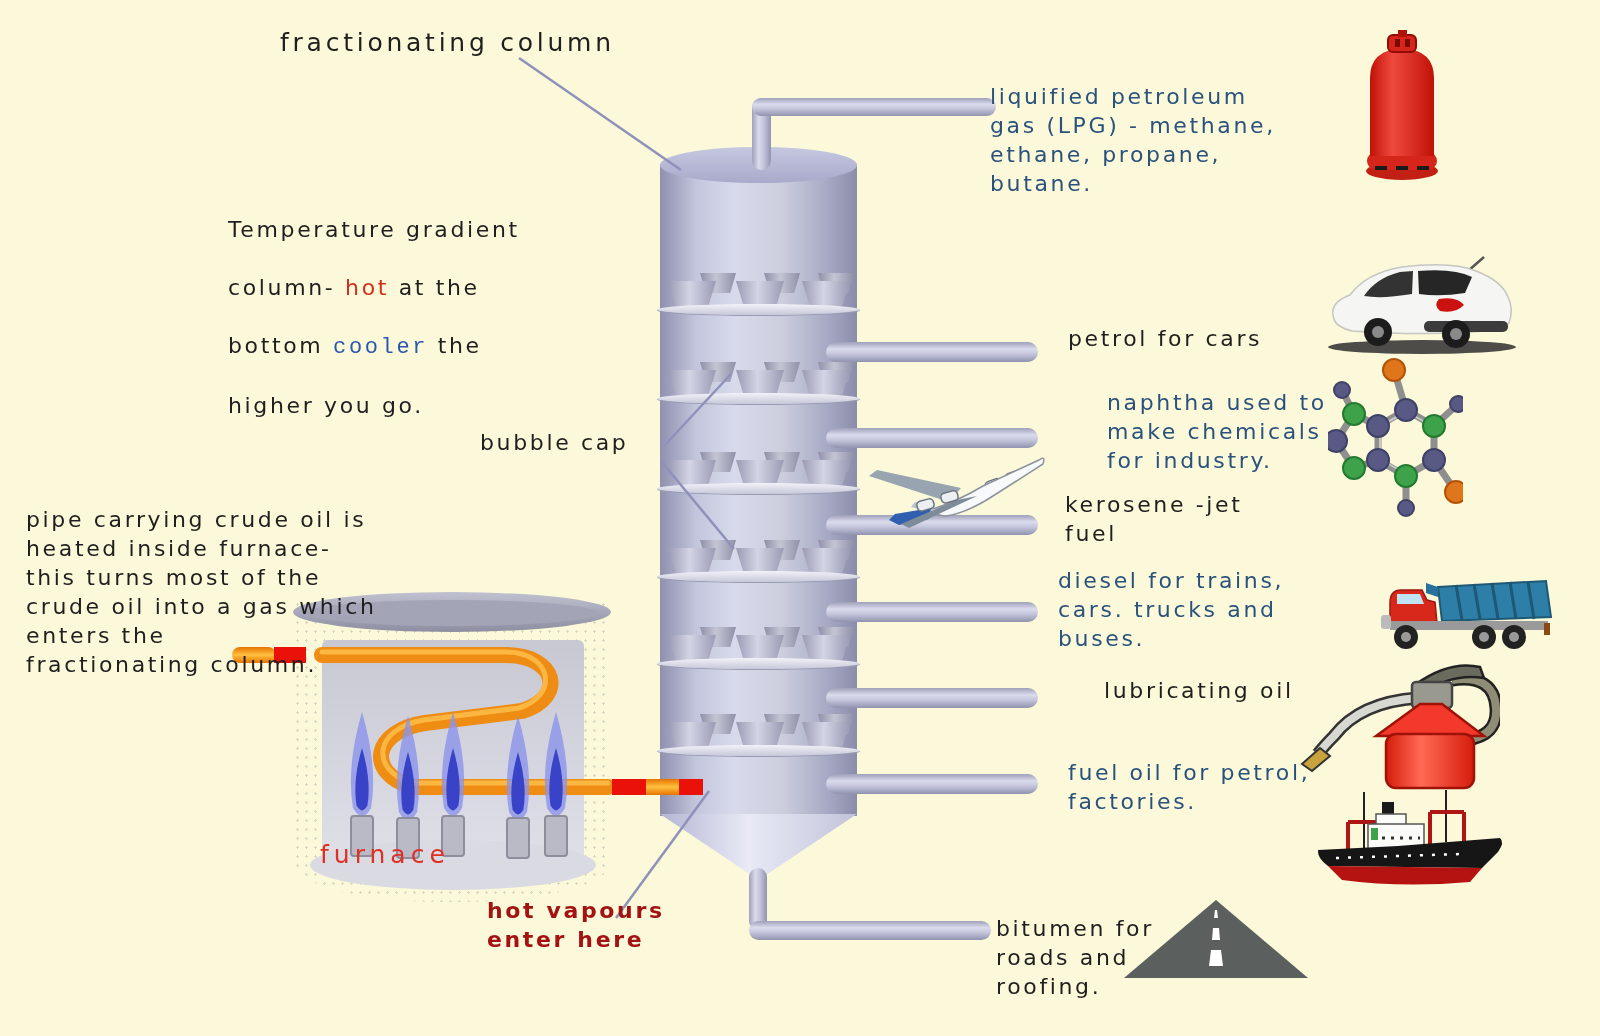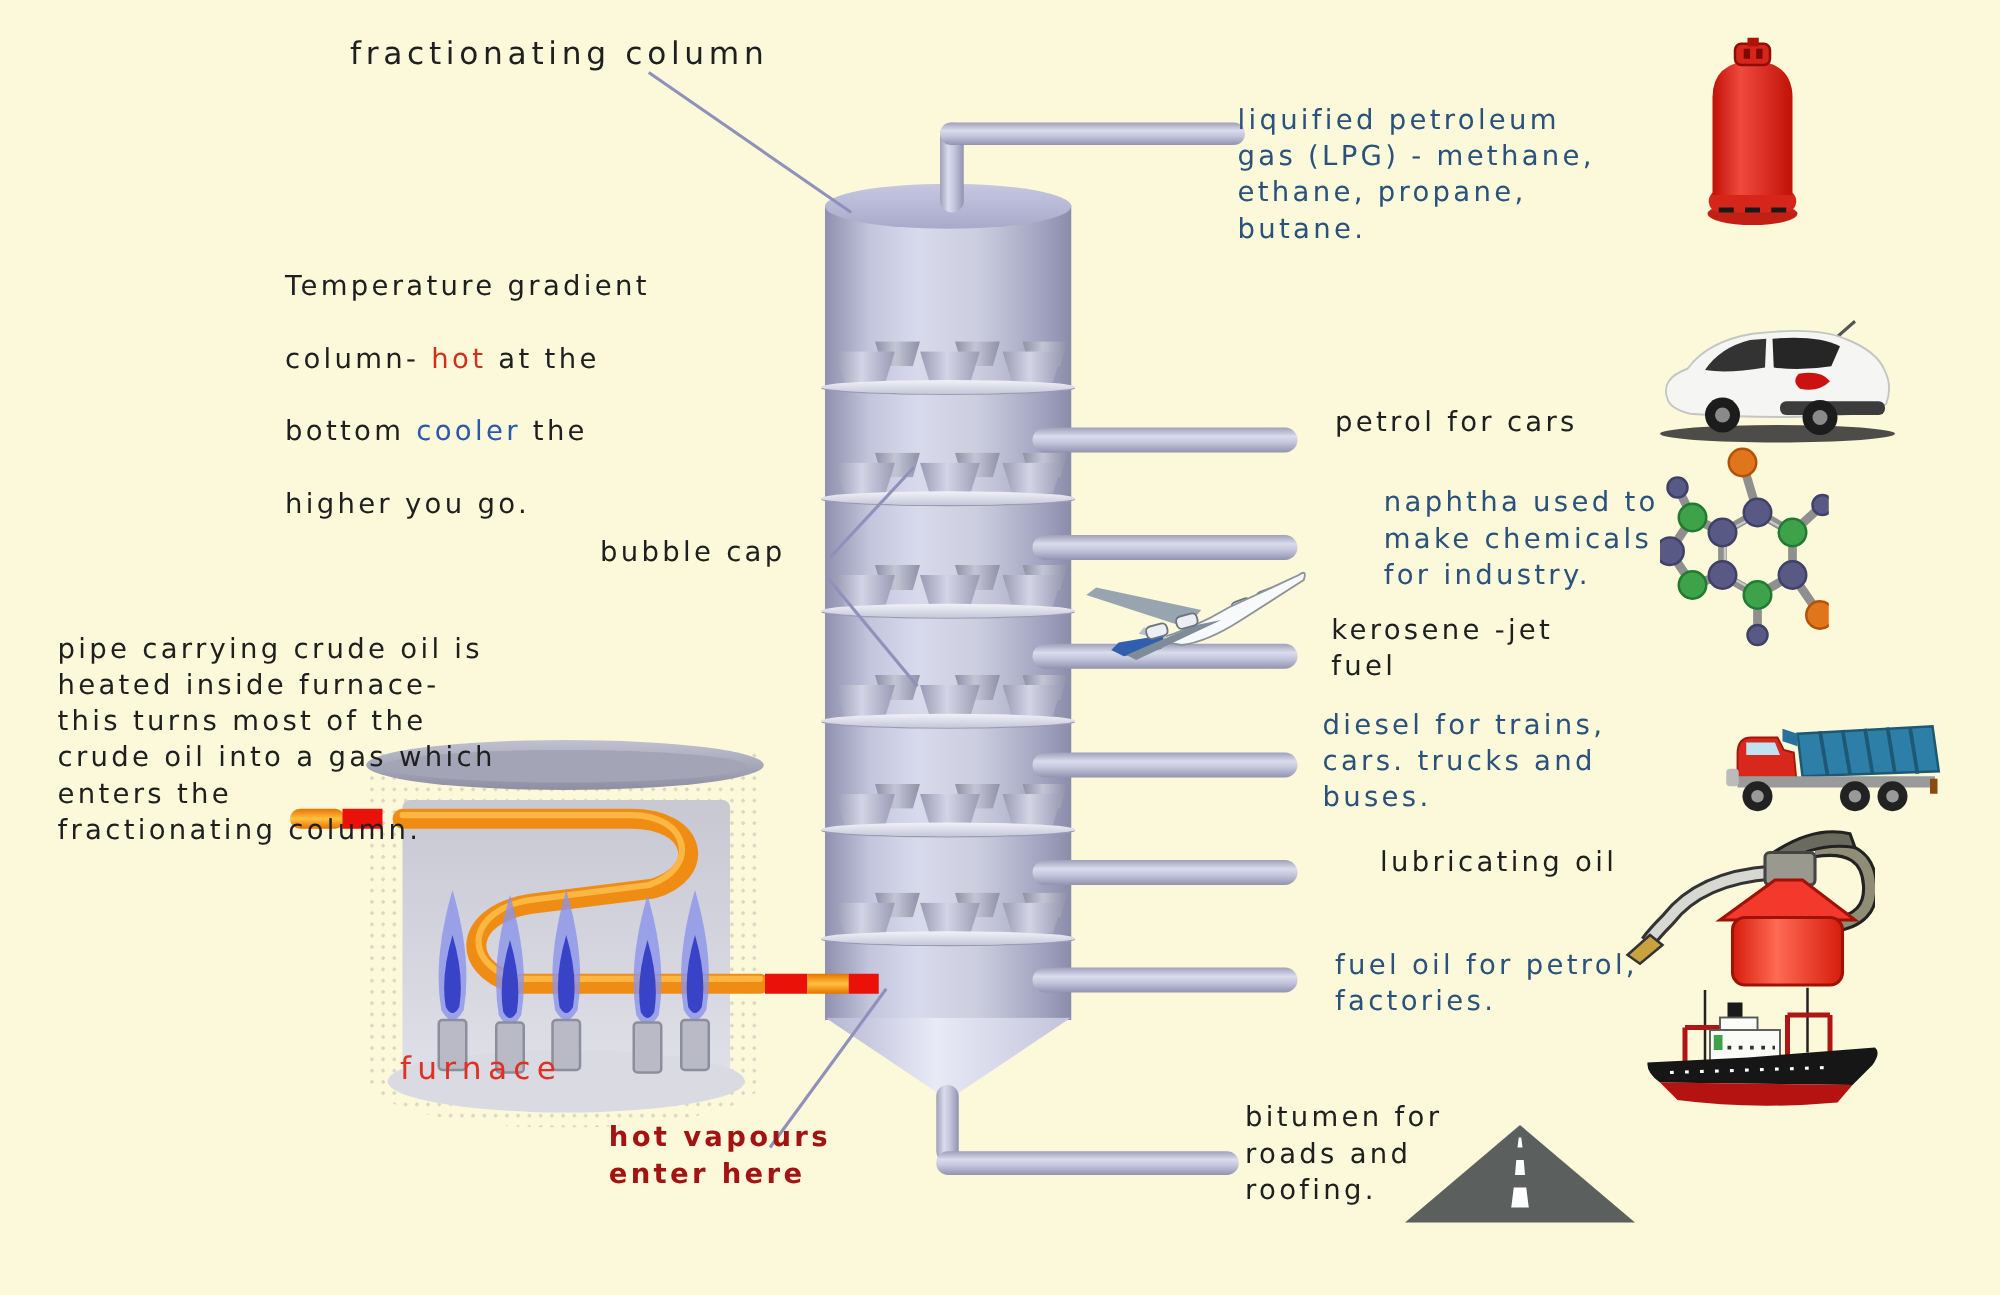--- a/index.html
+++ b/index.html
@@ -7,21 +7,21 @@
        background:#fbf9d9;font-family:"DejaVu Sans",sans-serif;}
   .abs{position:absolute;}
   
   .hand{position:absolute;font-size:22px;line-height:29px;letter-spacing:.12em;
         color:#1f1f1f;white-space:pre-line;z-index:10;}
   .blue{color:#2a527c;}
   .ink{color:#1f1f1f;}
   .red-bright{color:#e03024;}
   .red-dark{color:#a31313;}
   .hot{color:#d2301c;}
-  .cooler{color:#2b57ae;}
+  .cooler{color:#2b57ae;font-family:Liberation Mono, monospace;}
   .big{font-size:25px;letter-spacing:.15em;}
   
   .col-body{left:660px;top:164px;width:197px;height:652px;z-index:1;
     background:linear-gradient(90deg,#8e90ae 0%,#c3c5dc 18%,#d8daec 38%,#cccede 62%,#a7a9c4 85%,#8a8caa 100%);}
   .col-top{left:660px;top:147px;width:197px;height:36px;border-radius:50%;z-index:1;
     background:linear-gradient(180deg,#c6c7e0,#a9aacb);}
   .col-cone{left:660px;top:814px;width:197px;height:62px;z-index:1;
     clip-path:polygon(0 0,100% 0,53% 100%,47% 100%);
     background:linear-gradient(90deg,#b4b5d2,#e9eaf6 45%,#c2c3da);}
   .pipe{position:absolute;background:linear-gradient(180deg,#9fa0ba,#dadbec 35%,#c5c6dc 60%,#9193af);
@@ -333,21 +333,21 @@
 
 <div class="hand ink big" style="left:280px;top:28px;">fractionating column</div>
 
 <div class="hand ink" style="left:228px;top:186px;">
   <div>Temperature gradient</div>
   <div><span>column- </span><span class="hot">hot</span><span> at the</span></div>
   <div><span>bottom </span><span class="cooler">cooler</span><span> the</span></div>
   <div>higher you go.</div>
 </div>
 
-<div class="hand ink" style="left:46px;top:505px;">pipe carrying crude oil is
+<div class="hand ink" style="left:26px;top:505px;">pipe carrying crude oil is
 heated inside furnace-
 this turns most of the
 crude oil into a gas which
 enters the
 fractionating column.</div>
 
 <div class="hand ink" style="left:480px;top:428px;">bubble cap</div>
 
 <div class="hand red-bright big" style="left:320px;top:840px;letter-spacing:.2em;">furnace</div>
 
@@ -363,15 +363,15 @@
 make chemicals
 for industry.</div>
 <div class="hand ink" style="left:1065px;top:490px;">kerosene -jet
 fuel</div>
 <div class="hand blue" style="left:1058px;top:566px;">diesel for trains,
 cars. trucks and
 buses.</div>
 <div class="hand ink" style="left:1104px;top:676px;">lubricating oil</div>
 <div class="hand blue" style="left:1068px;top:758px;">fuel oil for petrol,
 factories.</div>
-<div class="hand ink" style="left:996px;top:880px;">bitumen for
+<div class="hand ink" style="left:996px;top:914px;">bitumen for
 roads and
 roofing.</div>
 
 </body></html>

